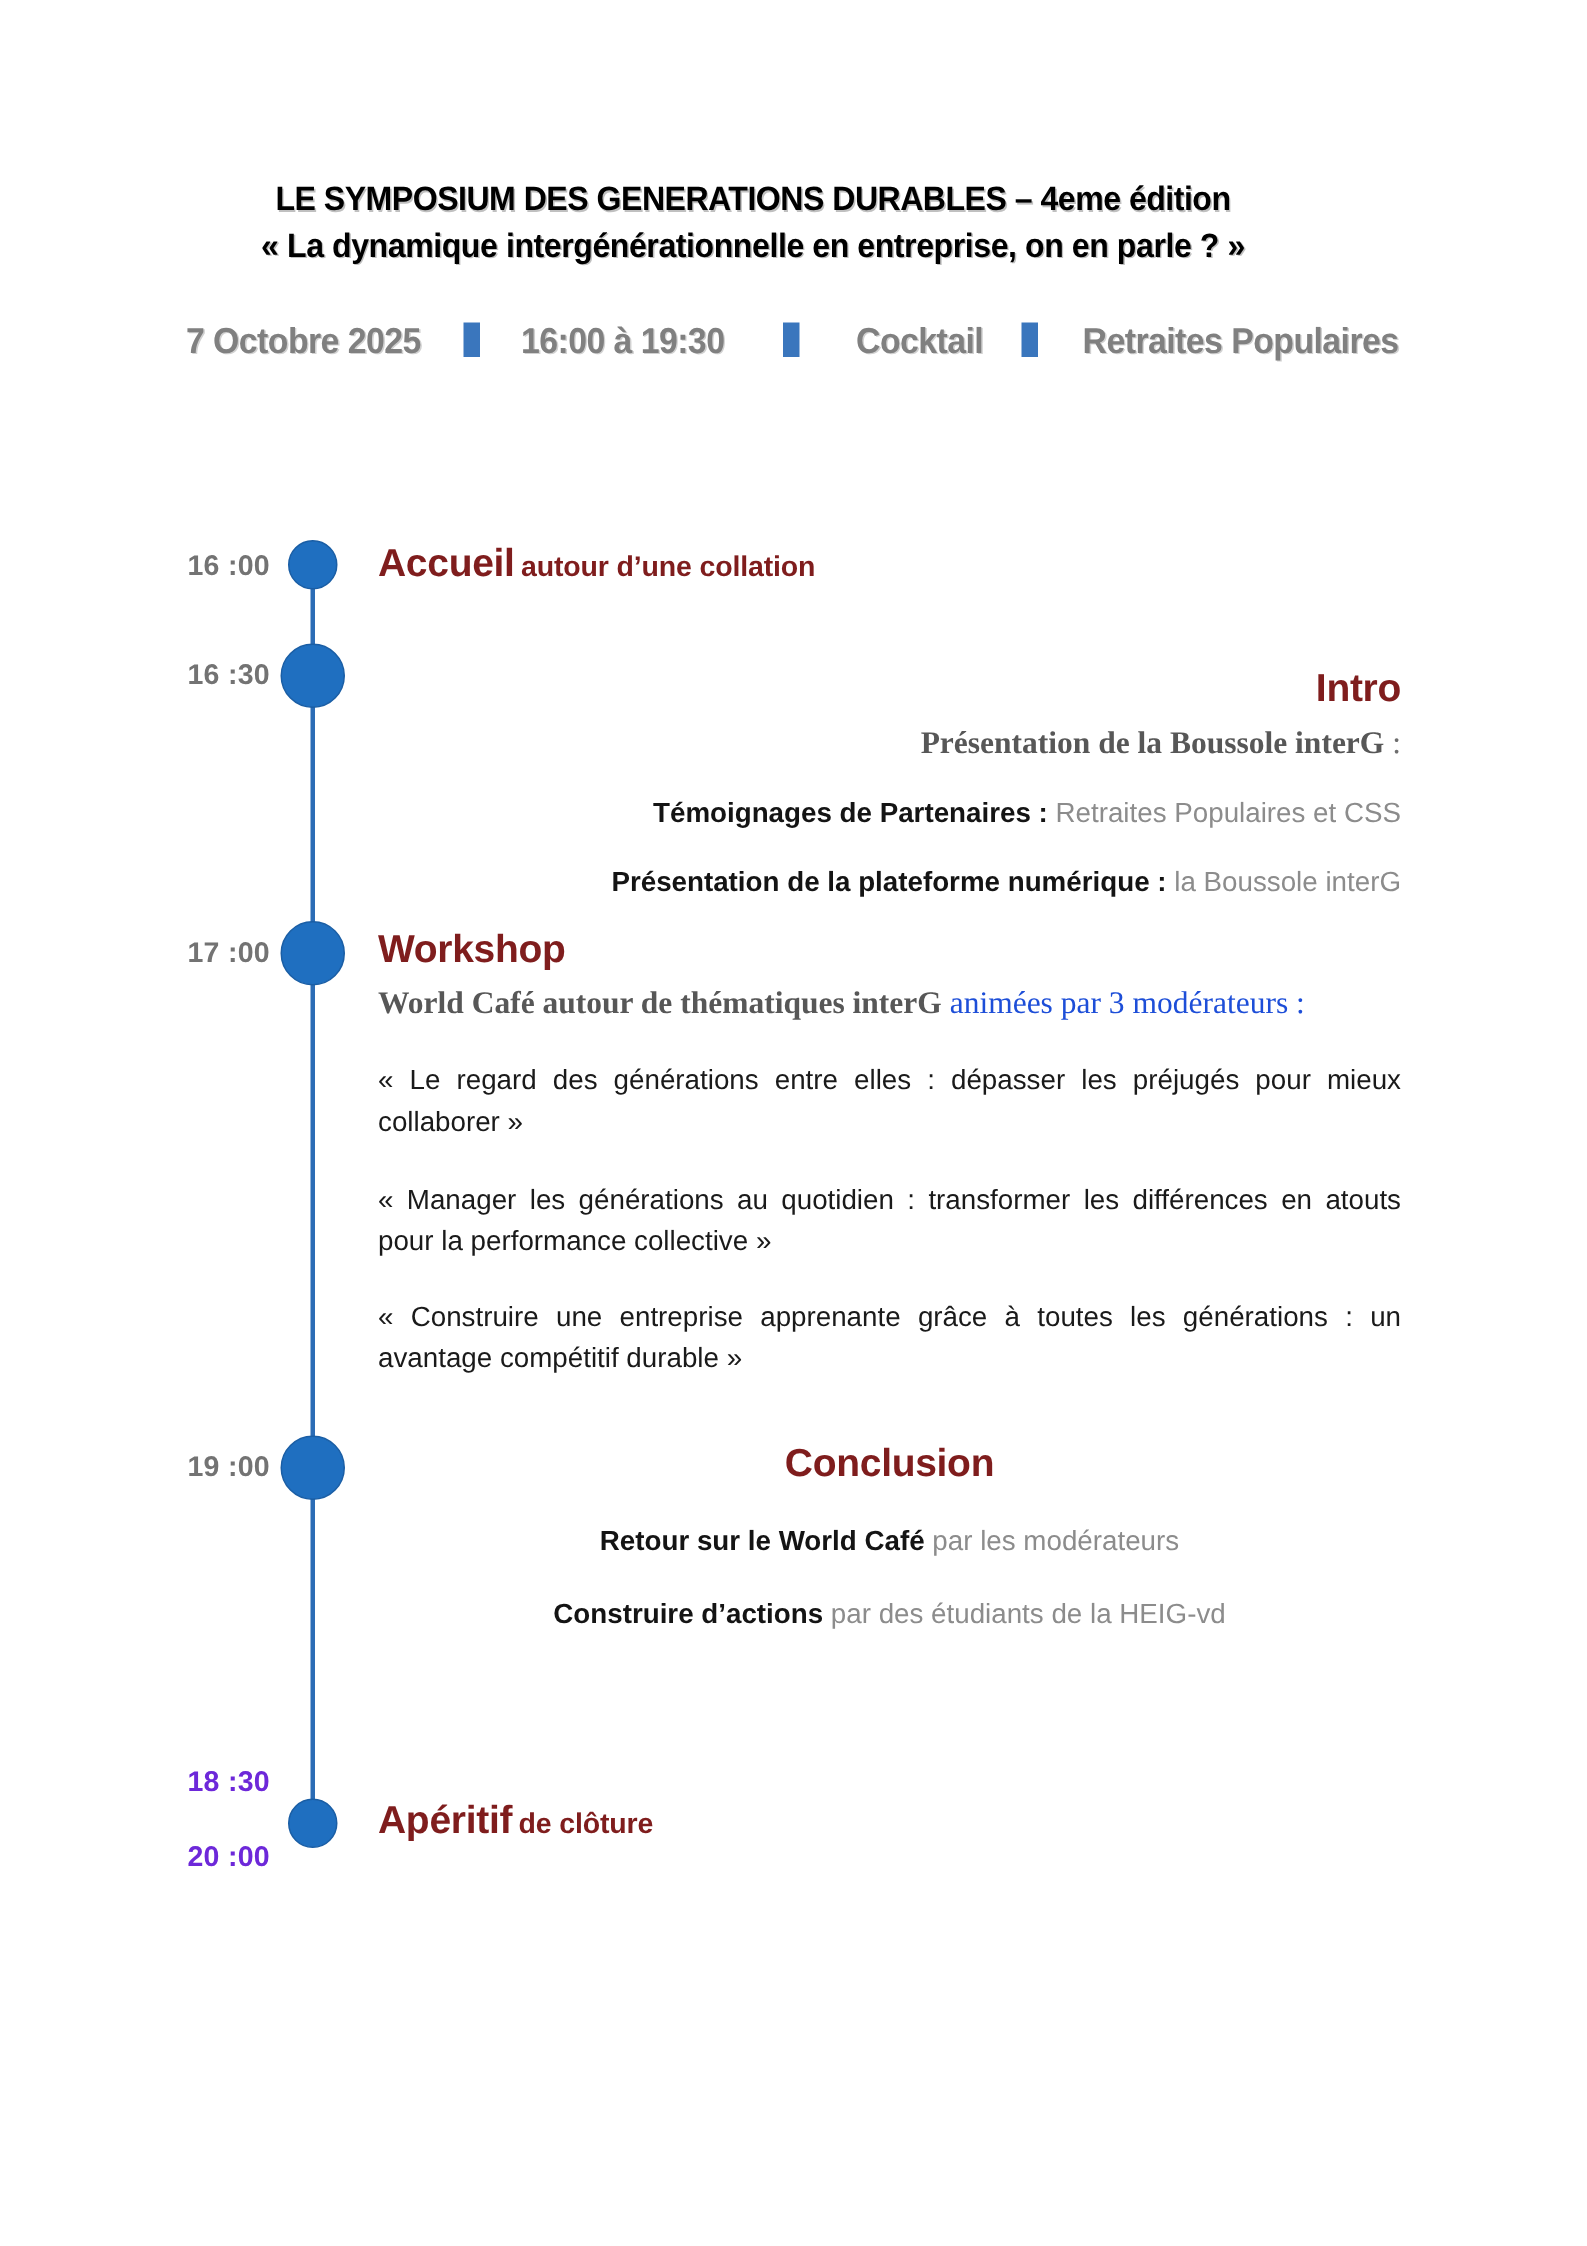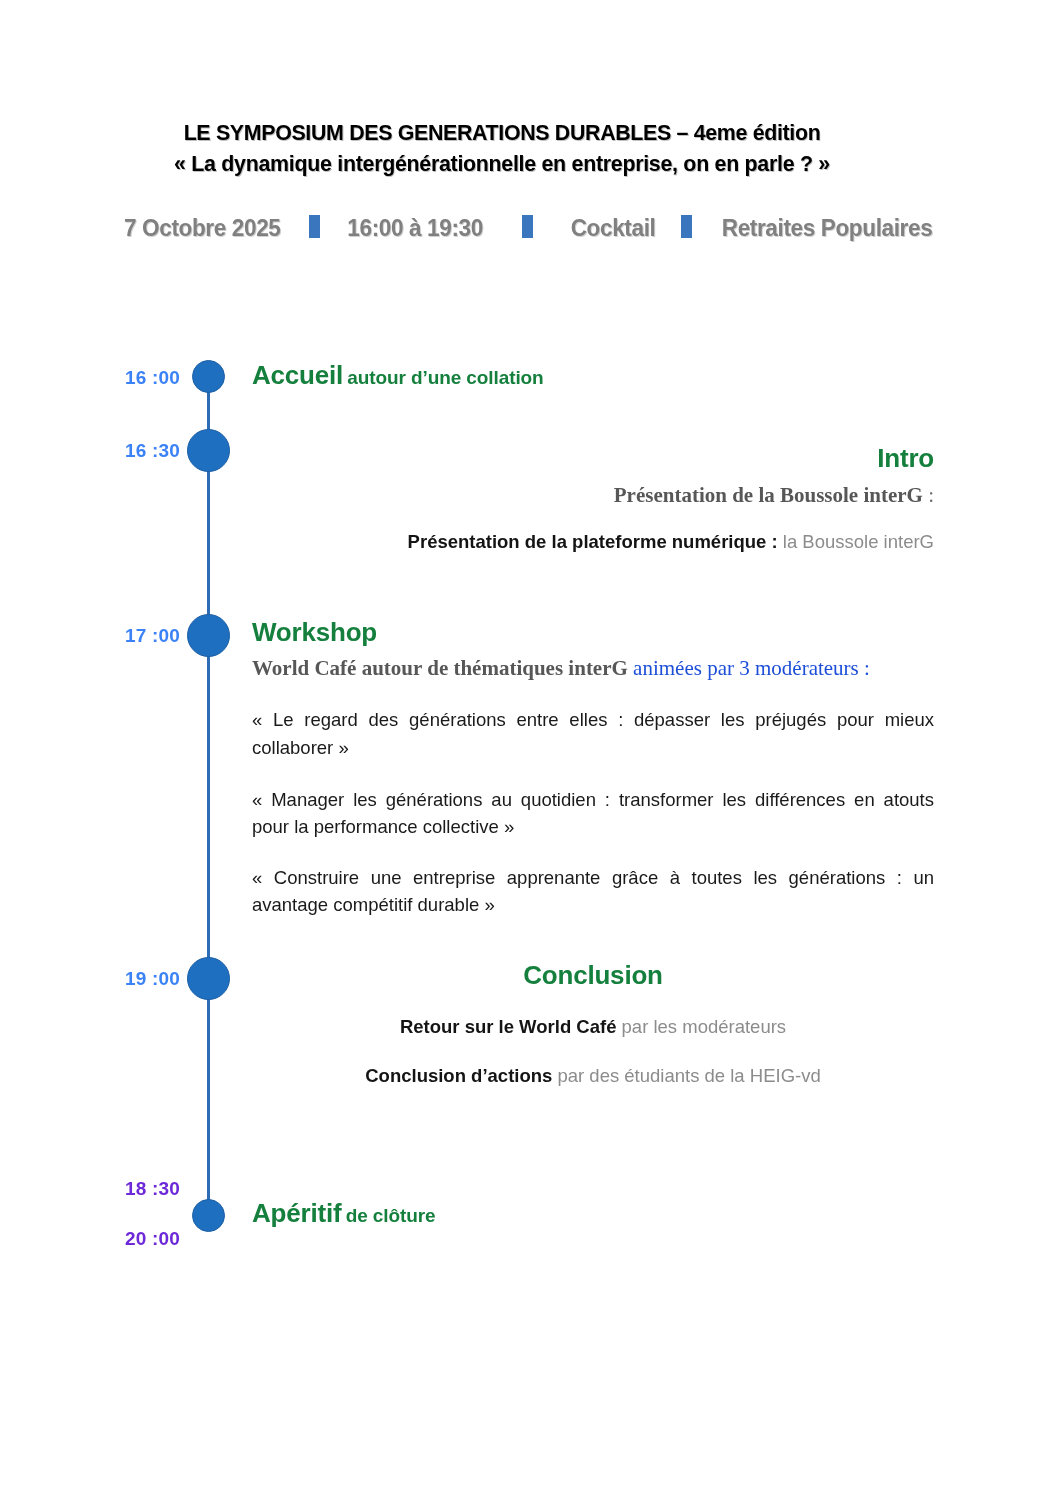--- a/index.html
+++ b/index.html
@@ -101,40 +101,40 @@
     box-sizing: border-box;
   }
   .dot.sm { width: 33px; height: 33px; }
   .dot.lg { width: 43px; height: 43px; }
 
   .time-label {
     position: absolute;
     font-family: "Liberation Sans", sans-serif;
     font-size: 19px;
     font-weight: bold;
-    color: #3b82f6;
+    color: #737373;
     letter-spacing: 0.2px;
     white-space: nowrap;
     text-align: right;
     width: 70px;
   }
   .time-label.gray {
     color: #6d28d9;
   }
 
   
   .block {
     position: absolute;
     left: 252px;
     width: 682px;
   }
   .sect-head {
     font-family: "Liberation Sans", sans-serif;
     font-weight: bold;
-    color: #15803d;
+    color: #7f1d1d;
     letter-spacing: -0.2px;
     white-space: nowrap;
     line-height: 1.05;
   }
   .sect-head .big {
     font-size: 26px;
   }
   .sect-head .small {
     font-size: 19px;
     font-weight: bold;
@@ -230,20 +230,23 @@
 
   <div class="block" style="top:445px;text-align:right;">
     <div class="sect-head">
       <span class="big">Intro</span>
     </div>
 
     <div class="line-bold-gray indent-1" style="margin-top:9px;">
       <span>Présentation de la Boussole interG</span><span class="colon"> :</span>
     </div>
 
+    <div class="line-strong" style="margin-top:21px;">
+      <b>Témoignages de Partenaires :</b><span class="muted"> Retraites Populaires et CSS</span>
+    </div>
 
     <div class="line-strong" style="margin-top:21px;">
       <b>Présentation de la plateforme numérique :</b><span class="muted"> la Boussole interG</span>
     </div>
   </div>
 
   <div class="block" style="top:619px;">
     <div class="sect-head">
       <span class="big">Workshop</span>
     </div>
@@ -260,21 +263,21 @@
   <div class="block" style="top:962px;text-align:center;">
     <div class="sect-head">
       <span class="big">Conclusion</span>
     </div>
 
     <div class="line-strong" style="margin-top:26px;">
       <b>Retour sur le World Café</b><span class="muted"> par les modérateurs</span>
     </div>
 
     <div class="line-strong" style="margin-top:24px;">
-      <b>Conclusion d’actions</b><span class="muted"> par des étudiants de la HEIG-vd</span>
+      <b>Construire d’actions</b><span class="muted"> par des étudiants de la HEIG-vd</span>
     </div>
   </div>
 
   <div class="block" style="top:1200px;">
     <div class="sect-head">
       <span class="big">Apéritif</span>
       <span class="small">de clôture</span>
     </div>
   </div>
 

